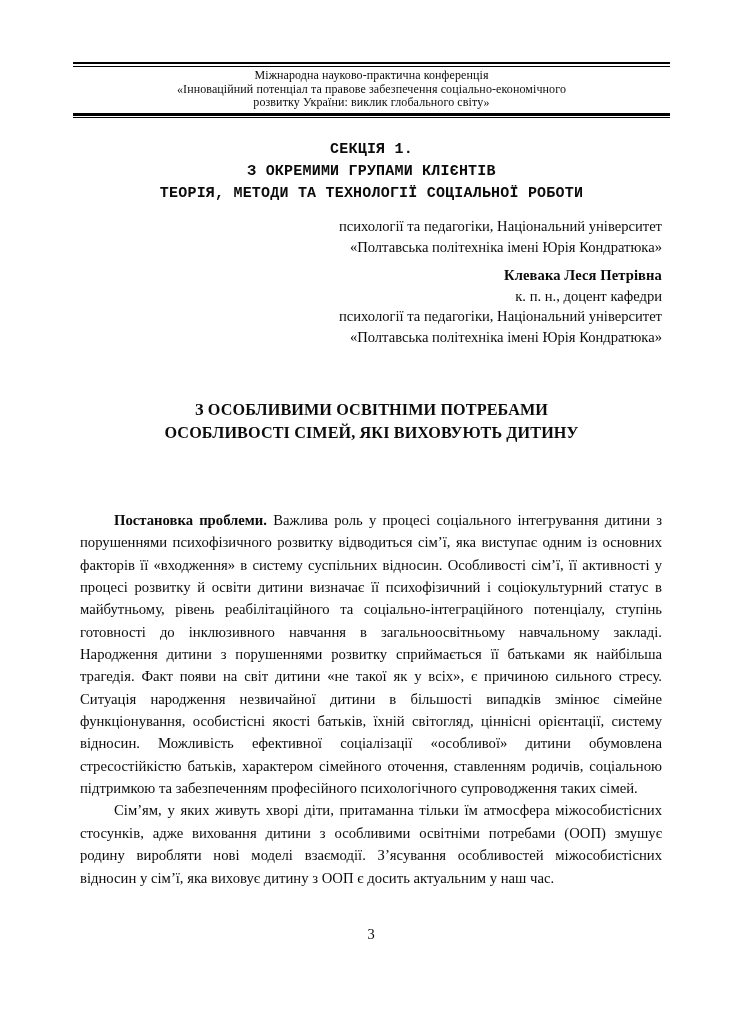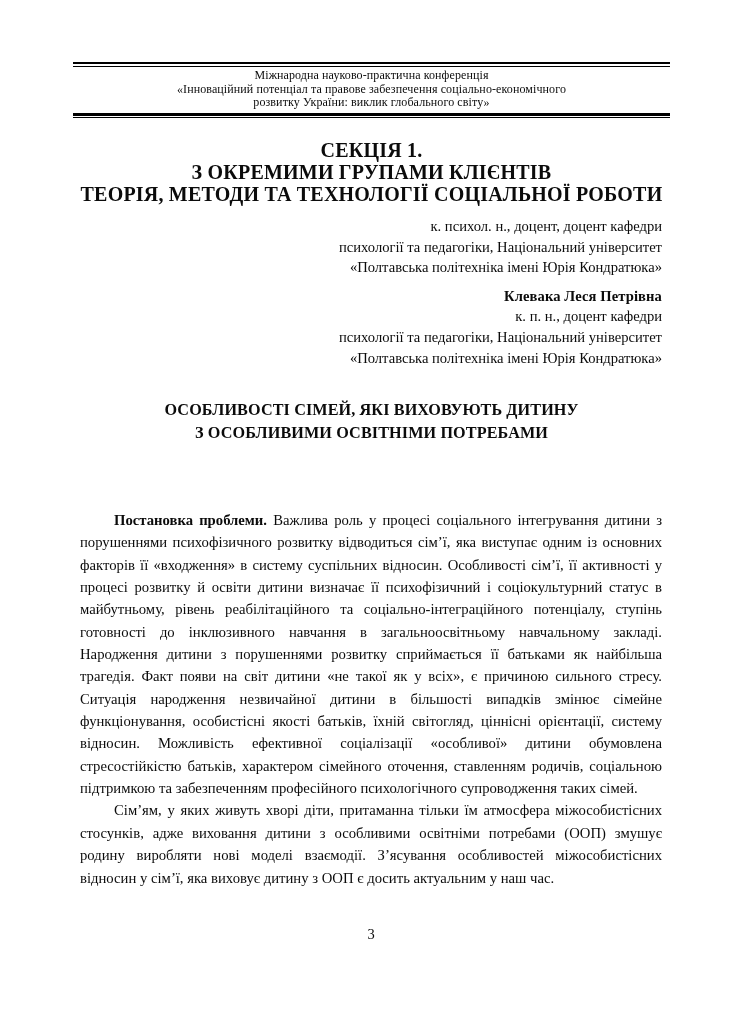--- a/index.html
+++ b/index.html
@@ -63,23 +63,24 @@
   }
 
   
   .section-heading {
     position: absolute;
     left: 73px;
     top: 139px;
     width: 597px;
     text-align: center;
     font-weight: 700;
-    font-size: 20px;
+    font-size: 15px;
     line-height: 22px;
     letter-spacing: 0.2px;
+    font-family: Liberation Mono, monospace;
   }
 
   
   .authors {
     position: absolute;
     left: 80px;
     top: 216px;
     width: 582px;
     text-align: right;
     font-size: 14.6px;
@@ -158,37 +159,36 @@
 
   <div class="section-heading">
     <div>СЕКЦІЯ 1.</div>
     <div>З ОКРЕМИМИ ГРУПАМИ КЛІЄНТІВ</div>
     <div>ТЕОРІЯ, МЕТОДИ ТА ТЕХНОЛОГІЇ СОЦІАЛЬНОЇ РОБОТИ</div>
   </div>
 
   <div class="authors">
 
     <div class="author-block">
-      <div class="author-affil">к. психол. н., доцент, доцент кафедри</div>
       <div class="author-affil">психології та педагогіки, Національний університет</div>
       <div class="author-affil">«Полтавська політехніка імені Юрія Кондратюка»</div>
     </div>
 
     <div class="author-block">
       <div class="author-name">Клевака Леся Петрівна</div>
       <div class="author-affil">к. п. н., доцент кафедри</div>
       <div class="author-affil">психології та педагогіки, Національний університет</div>
       <div class="author-affil">«Полтавська політехніка імені Юрія Кондратюка»</div>
     </div>
 
   </div>
 
   <div class="article-title">
+    <div>З ОСОБЛИВИМИ ОСВІТНІМИ ПОТРЕБАМИ</div>
     <div>ОСОБЛИВОСТІ СІМЕЙ, ЯКІ ВИХОВУЮТЬ ДИТИНУ</div>
-    <div>З ОСОБЛИВИМИ ОСВІТНІМИ ПОТРЕБАМИ</div>
   </div>
 
   <div class="body-text">
     <p><span class="lead-label">Постановка проблеми.</span><span> Важлива роль у процесі соціального інтегрування дитини з порушеннями психофізичного розвитку відводиться сім’ї, яка виступає одним із основних факторів її «входження» в систему суспільних відносин. Особливості сім’ї, її активності у процесі розвитку й освіти дитини визначає її психофізичний і соціокультурний статус в майбутньому, рівень реабілітаційного та соціально-інтеграційного потенціалу, ступінь готовності до інклюзивного навчання в загальноосвітньому навчальному закладі. Народження дитини з порушеннями розвитку сприймається її батьками як найбільша трагедія. Факт появи на світ дитини «не такої як у всіх», є причиною сильного стресу. Ситуація народження незвичайної дитини в більшості випадків змінює сімейне функціонування, особистісні якості батьків, їхній світогляд, ціннісні орієнтації, систему відносин. Можливість ефективної соціалізації «особливої» дитини обумовлена стресостійкістю батьків, характером сімейного оточення, ставленням родичів, соціальною підтримкою та забезпеченням професійного психологічного супроводження таких сімей.</span></p>
     <p>Сім’ям, у яких живуть хворі діти, притаманна тільки їм атмосфера міжособистісних стосунків, адже виховання дитини з особливими освітніми потребами (ООП) змушує родину виробляти нові моделі взаємодії. З’ясування особливостей міжособистісних відносин у сім’ї, яка виховує дитину з ООП є досить актуальним у наш час.</p>
   </div>
 
   <div class="page-number">3</div>
 
 </div>

